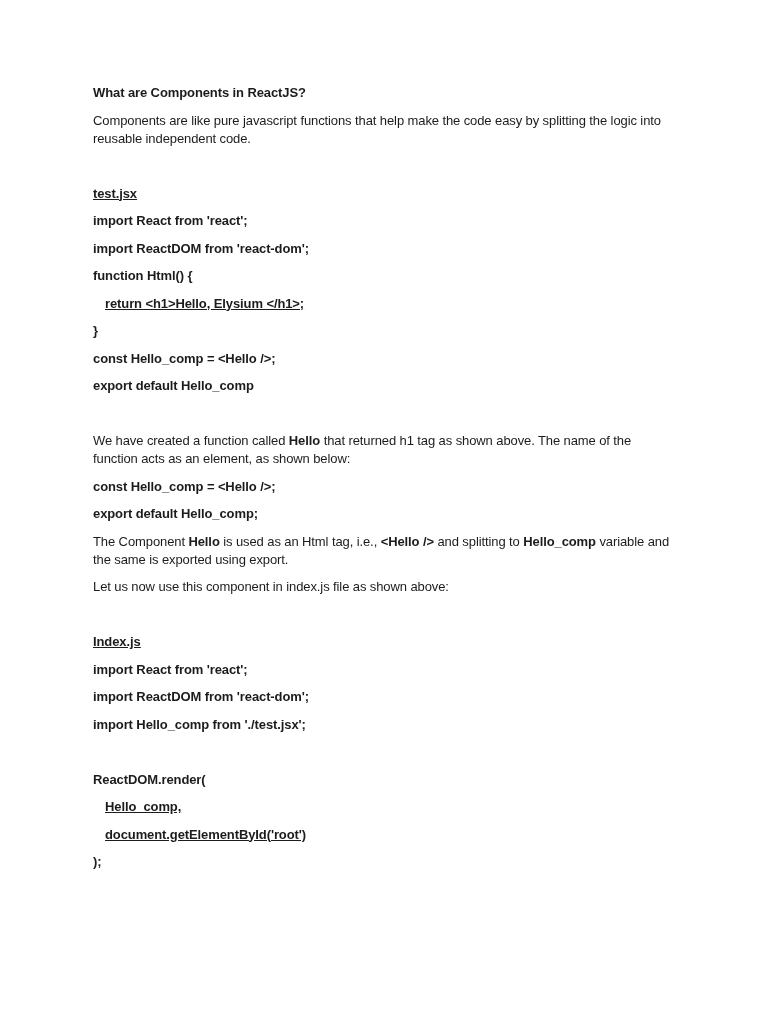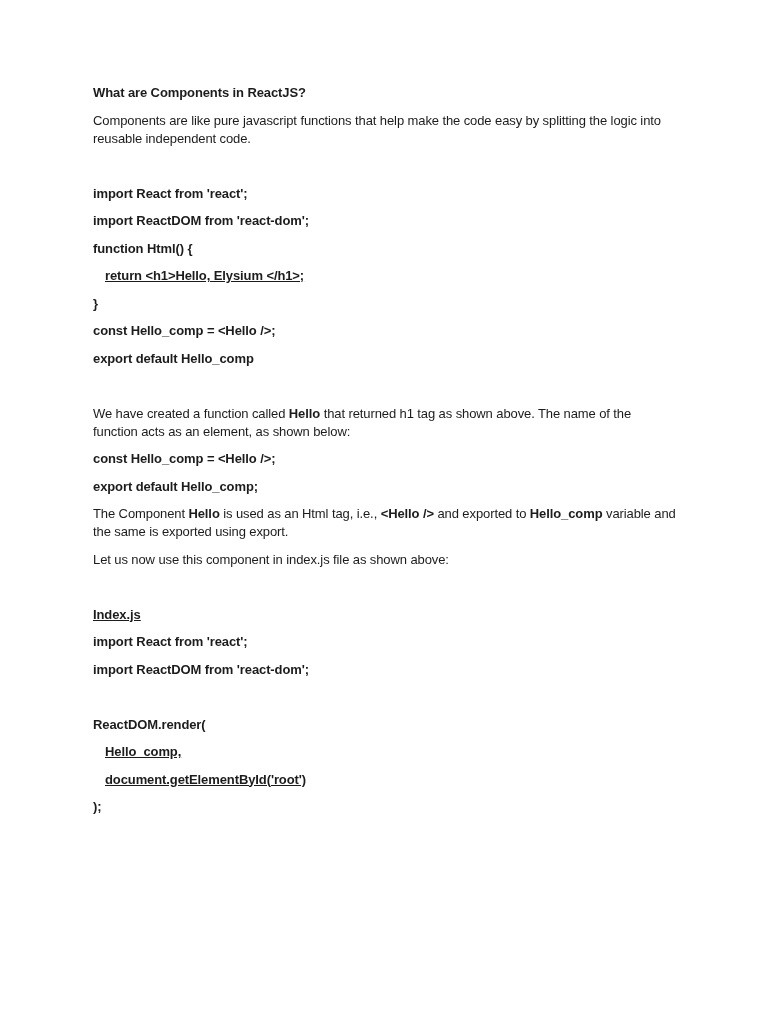--- a/index.html
+++ b/index.html
@@ -37,36 +37,38 @@
   .underline { text-decoration: underline; }
 </style>
 </head>
 <body style="background: rgb(255, 255, 255); color: rgb(28, 28, 28);">
 
 <div class="page">
   <div id="doc-content">
       <p class="block heading"><span class="bold ">What are Components in ReactJS?</span></p>
       <p class="block paragraph"><span class="">Components are like pure javascript functions that help make the code easy by splitting the logic into reusable independent code.</span></p>
       <p class="block blank"></p>
+      <p class="block filename"><span class="bold underline">test.jsx</span></p>
       <p class="block code"><span class="bold ">import React from 'react';</span></p>
       <p class="block code"><span class="bold ">import ReactDOM from 'react-dom';</span></p>
       <p class="block code"><span class="bold ">function Html() {</span></p>
       <p class="block code indent-1"><span class="bold ">return &lt;h1&gt;Hello, Elysium &lt;/h1&gt;;</span></p>
       <p class="block code"><span class="bold ">}</span></p>
       <p class="block code"><span class="bold ">const Hello_comp = &lt;Hello /&gt;;</span></p>
       <p class="block code"><span class="bold ">export default Hello_comp</span></p>
       <p class="block blank"></p>
       <p class="block paragraph"><span class="">We have created a function called </span><span class="bold ">Hello</span><span class=""> that returned h1 tag as shown above. The name of the function acts as an element, as shown below:</span></p>
       <p class="block code"><span class="bold ">const Hello_comp = &lt;Hello /&gt;;</span></p>
       <p class="block code"><span class="bold ">export default Hello_comp;</span></p>
-      <p class="block paragraph"><span class="">The Component </span><span class="bold ">Hello</span><span class=""> is used as an Html tag, i.e., </span><span class="bold ">&lt;Hello /&gt;</span><span class=""> and exported to </span><span class="bold ">Hello_comp</span><span class=""> variable and the same is exported using export.</span></p>
+      <p class="block paragraph"><span class="">The Component </span><span class="bold ">Hello</span><span class=""> is used as an Html tag, i.e., </span><span class="bold ">&lt;Hello /&gt;</span><span class=""> and splitting to </span><span class="bold ">Hello_comp</span><span class=""> variable and the same is exported using export.</span></p>
       <p class="block paragraph"><span class="">Let us now use this component in index.js file as shown above:</span></p>
       <p class="block blank"></p>
       <p class="block filename"><span class="bold underline">Index.js</span></p>
       <p class="block code"><span class="bold ">import React from 'react';</span></p>
       <p class="block code"><span class="bold ">import ReactDOM from 'react-dom';</span></p>
+      <p class="block code"><span class="bold ">import Hello_comp from './test.jsx';</span></p>
       <p class="block blank"></p>
       <p class="block code"><span class="bold ">ReactDOM.render(</span></p>
       <p class="block code indent-1"><span class="bold ">Hello_comp,</span></p>
       <p class="block code indent-1"><span class="bold ">document.getElementById('root')</span></p>
       <p class="block code"><span class="bold ">);</span></p>
     </div>
 </div>
 
 </body></html>

